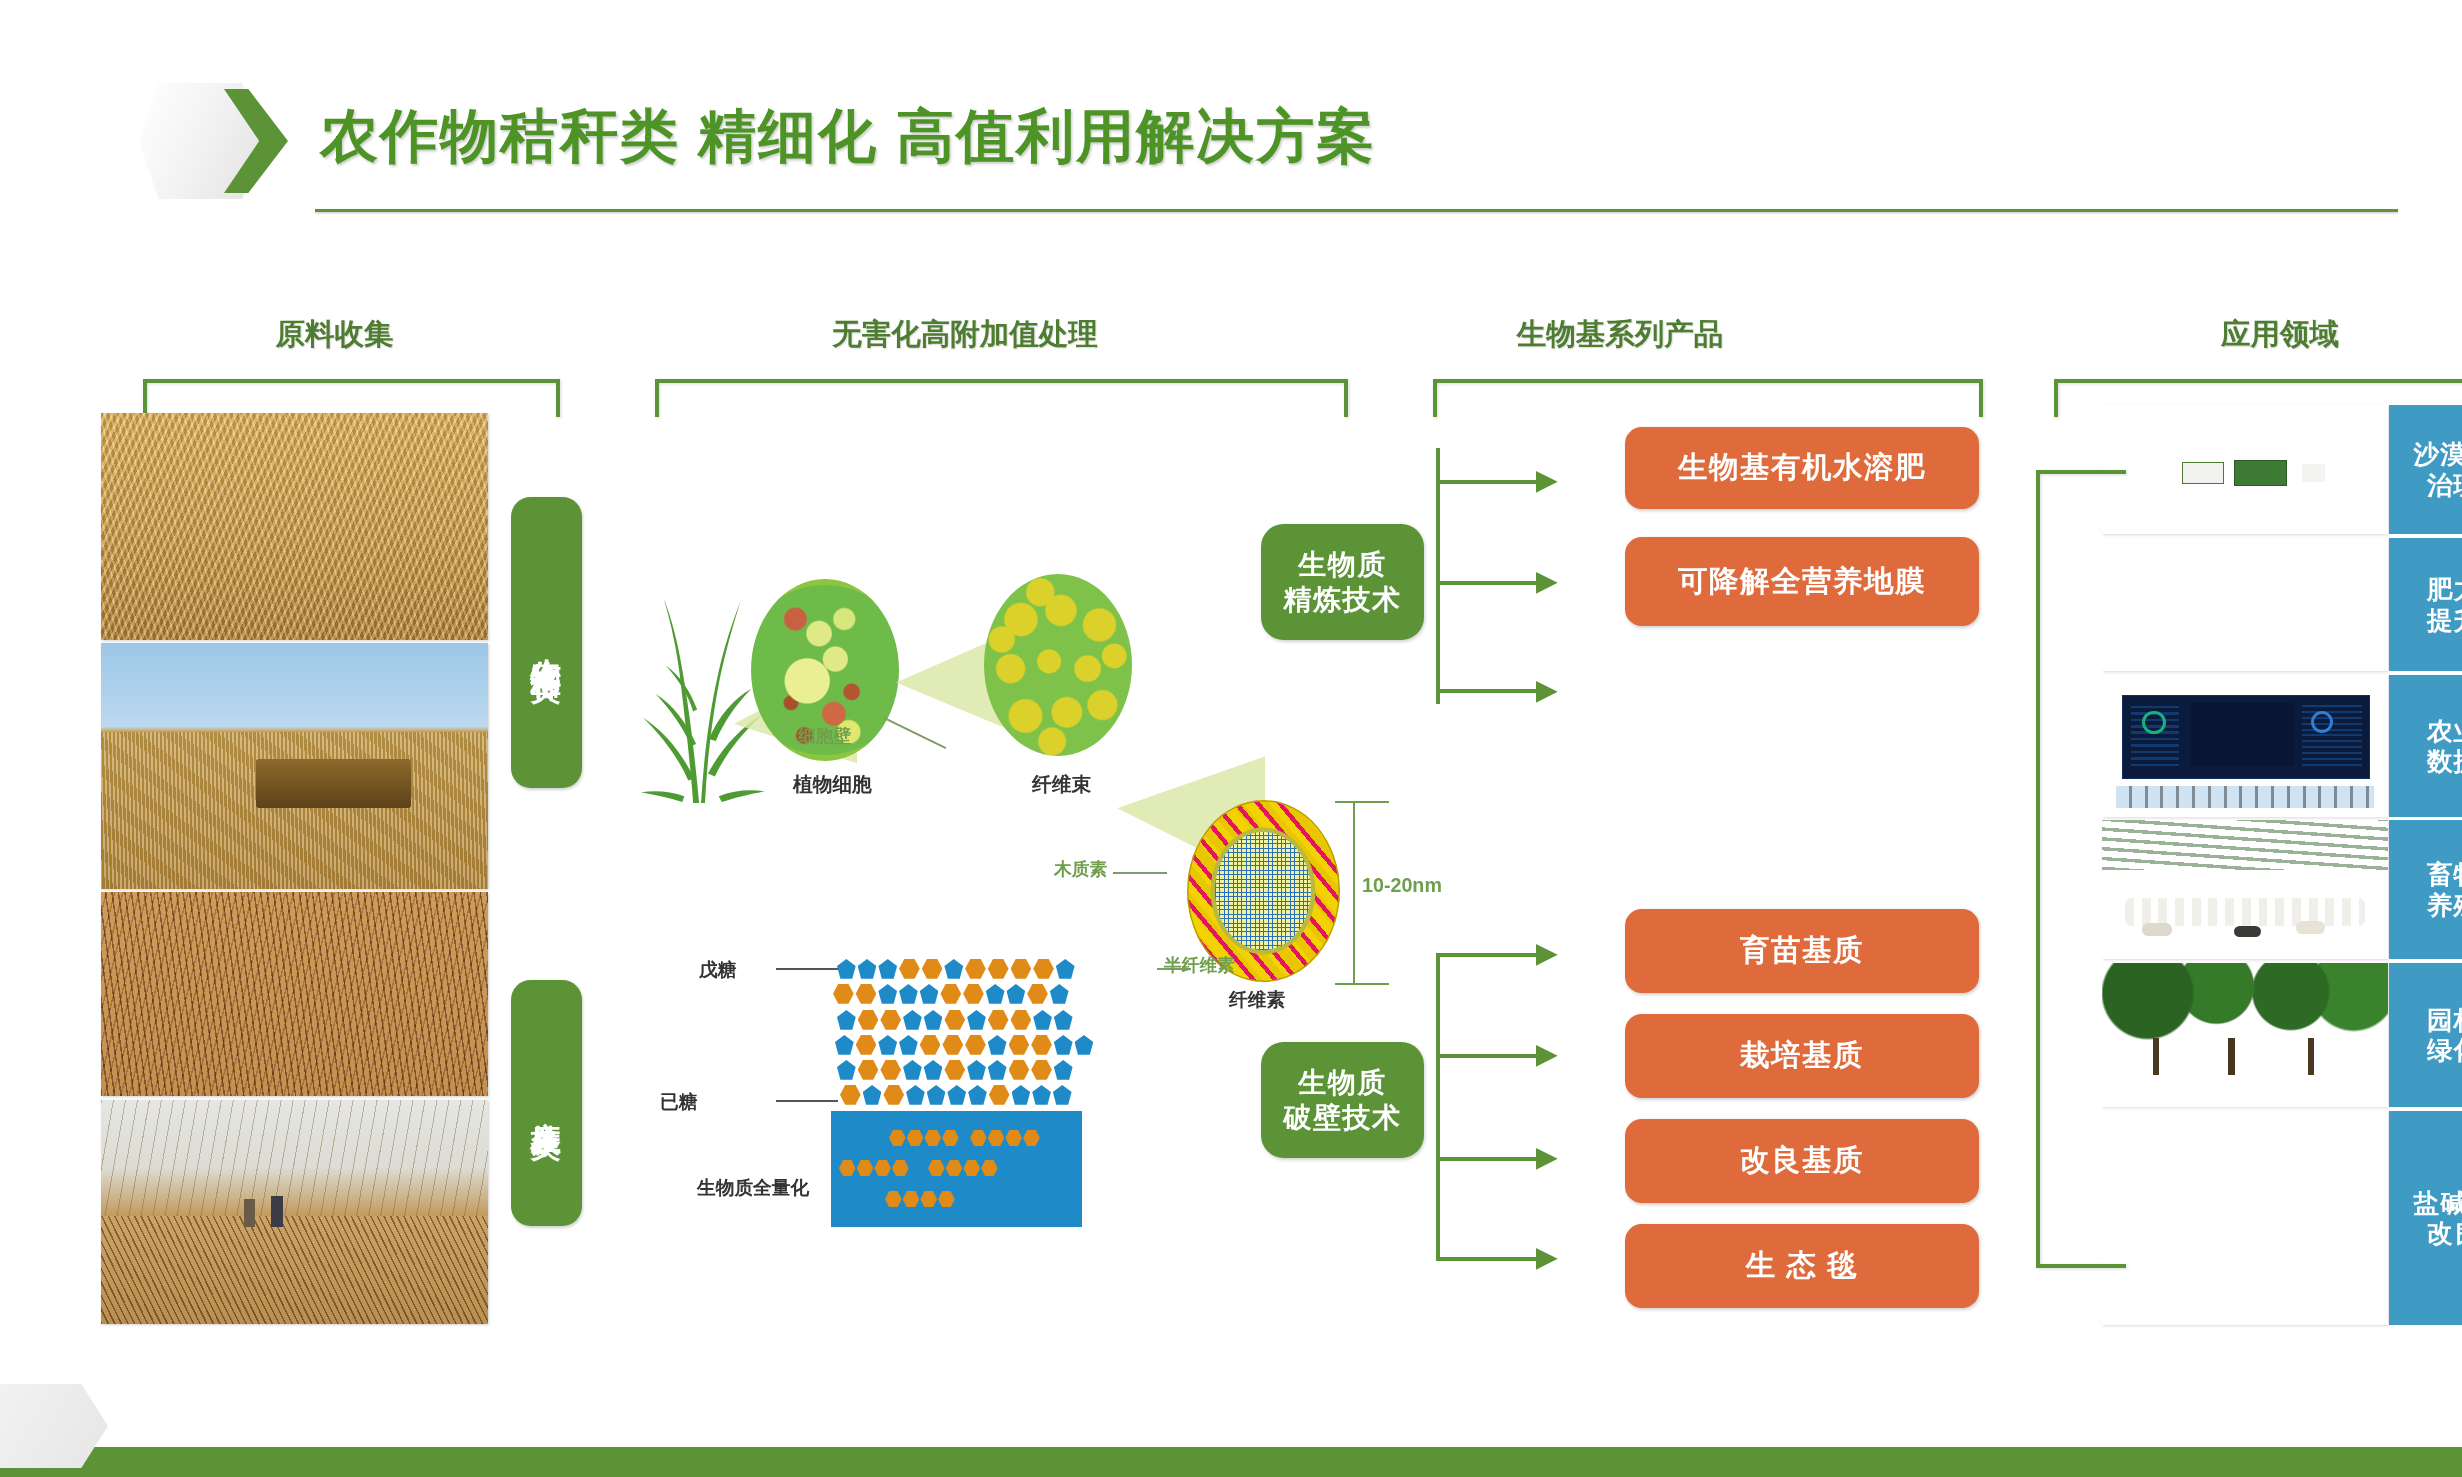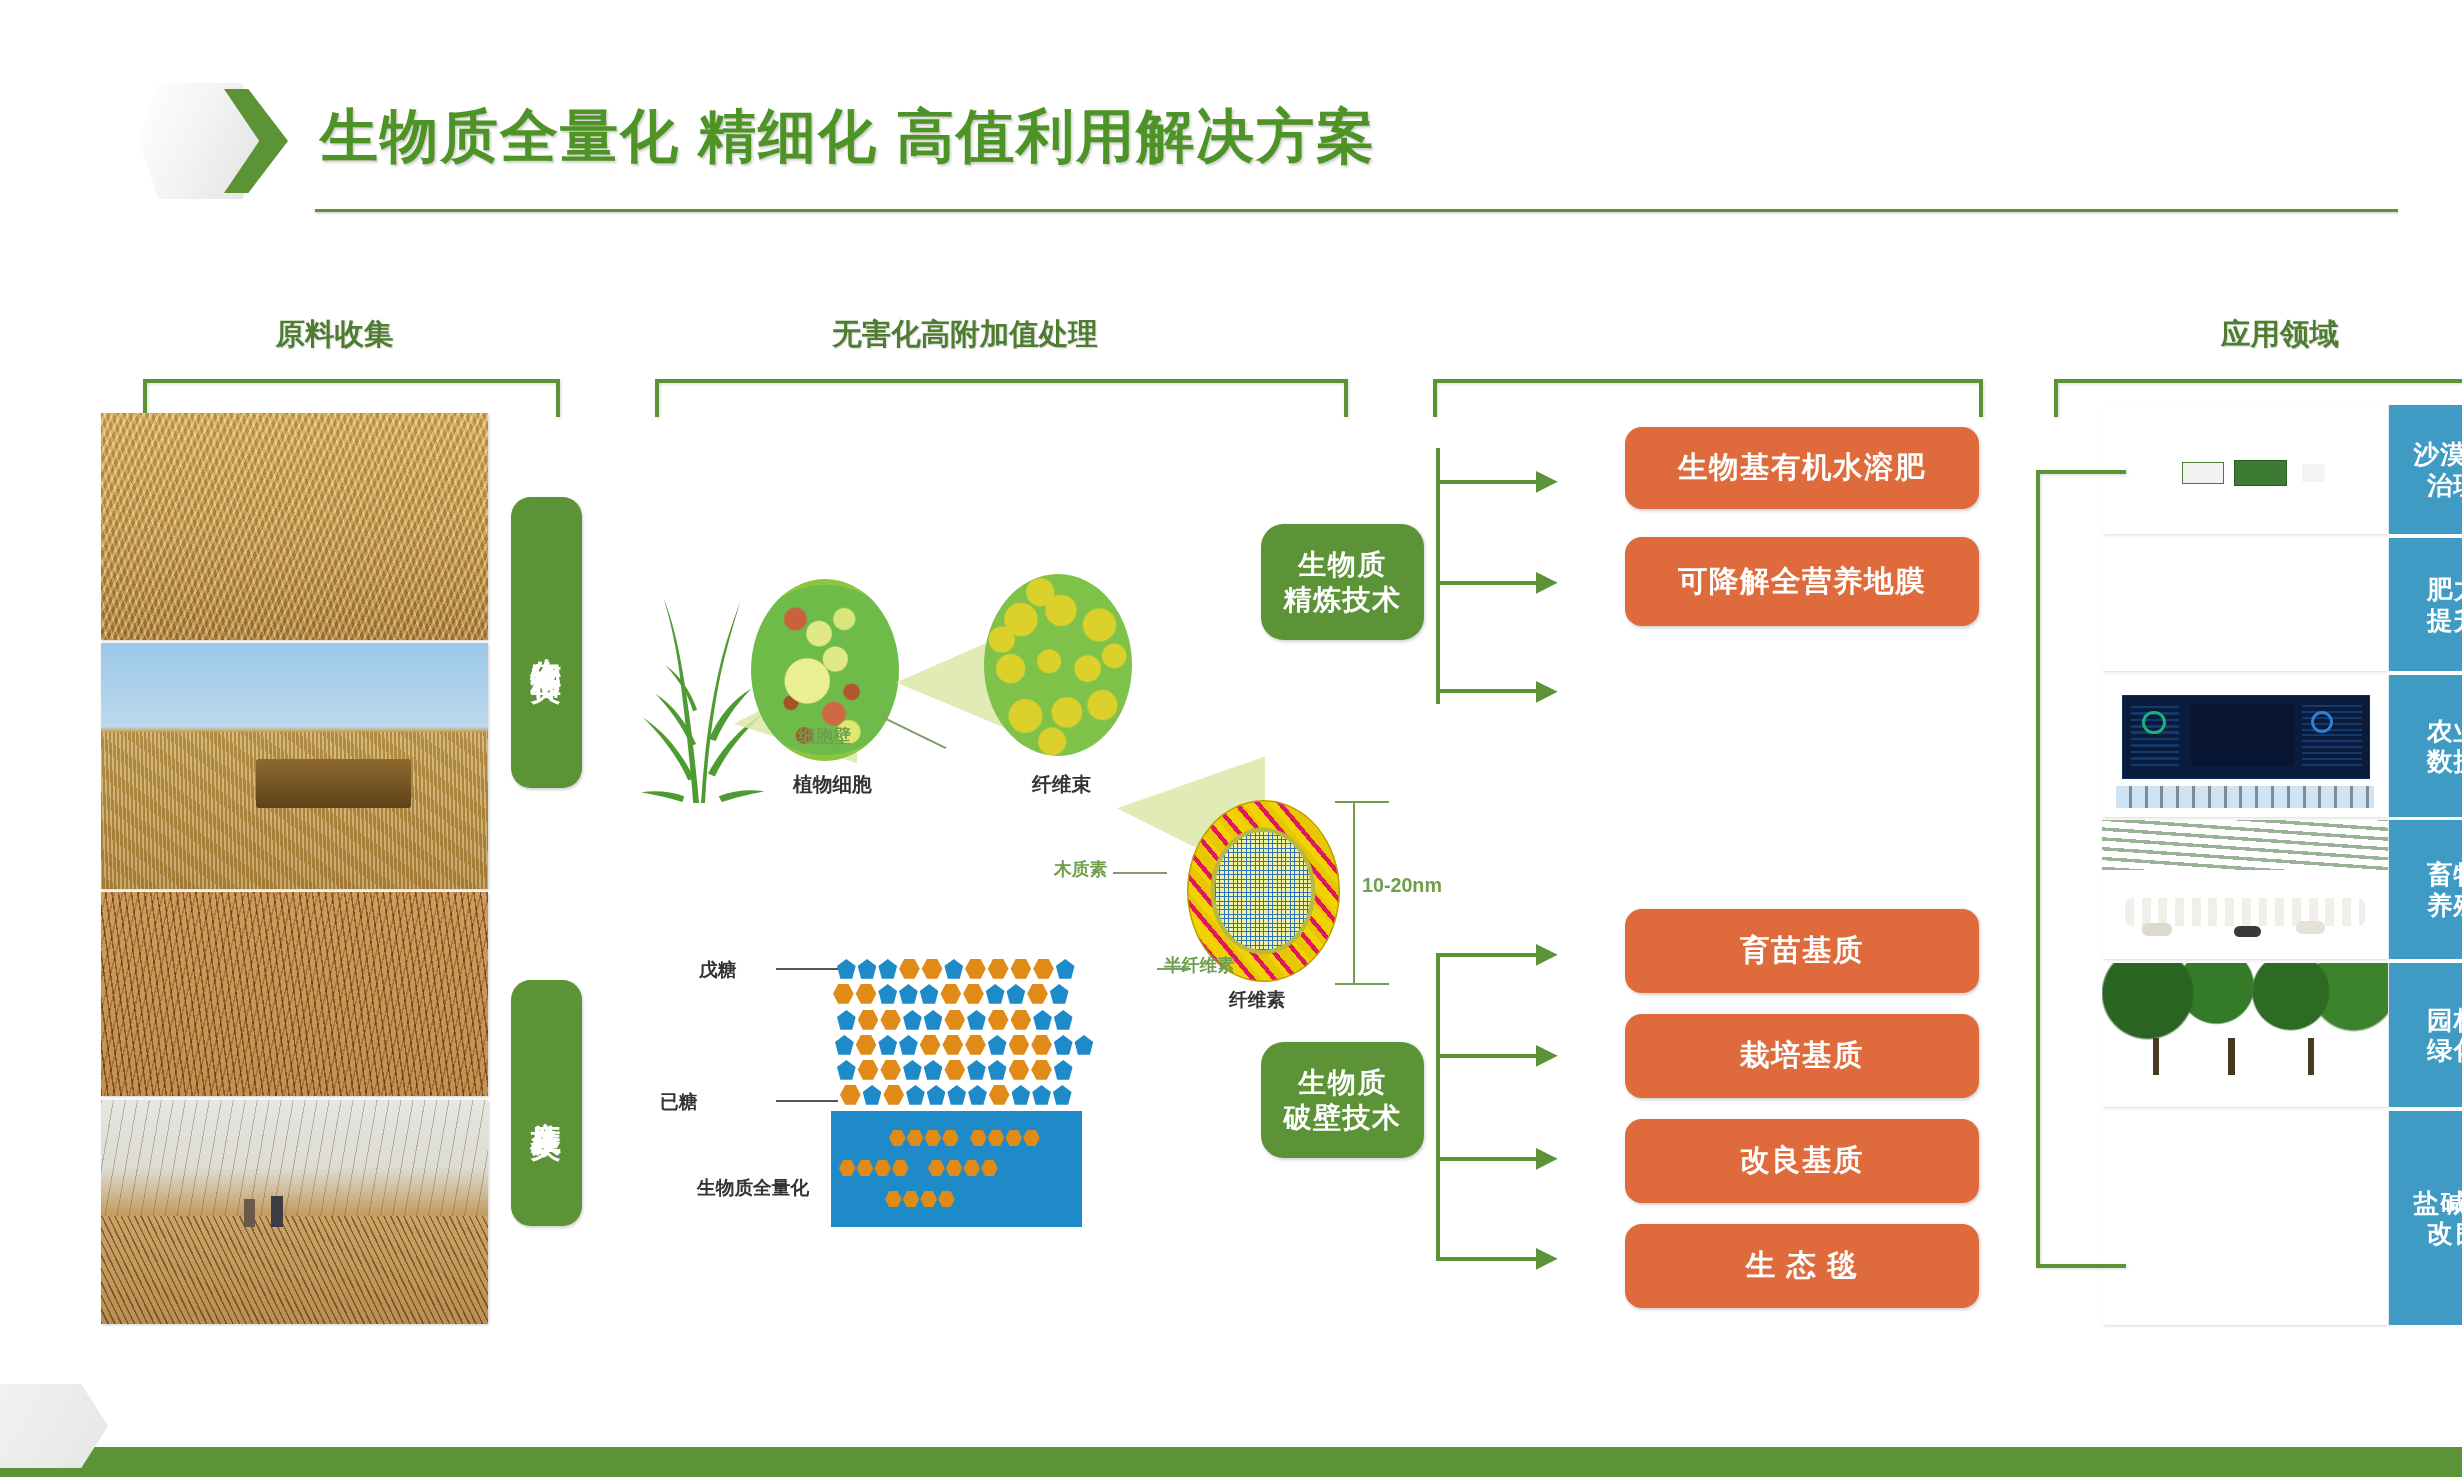--- a/index.html
+++ b/index.html
@@ -161,29 +161,30 @@
     filter:drop-shadow(1.5px 1.5px 2.5px rgba(0,0,0,.15));
   }
 </style>
 </head>
 <body>
 
 <div class="root">
 
   <div class="hex"></div>
   <div class="hex-arrow"></div>
-  <div class="title">生物质全量化 精细化 高值利用解决方案</div>
+  <div class="title">农作物秸秆类 精细化 高值利用解决方案</div>
   <div class="title-rule"></div>
 
   <div class="sec-label" style="left:187px;top:315px;width:295px;">原料收集</div>
   <div class="bracket" style="left:143px;top:379px;width:409px;height:34px;"></div>
 
   <div class="sec-label" style="left:640px;top:315px;width:650px;">无害化高附加值处理</div>
   <div class="bracket" style="left:655px;top:379px;width:685px;height:34px;"></div>
 
+  <div class="sec-label" style="left:1418px;top:315px;width:404px;">生物基系列产品</div>
   <div class="bracket" style="left:1433px;top:379px;width:542px;height:34px;"></div>
 
   <div class="sec-label" style="left:2078px;top:315px;width:404px;">应用领域</div>
   <div class="bracket" style="left:2054px;top:379px;width:463px;height:34px;"></div>
 
   <div class="photo" style="left:101px;top:413px;width:387px;height:227px;">
     <div class="layer" style="background:
       repeating-linear-gradient(74deg, rgba(255,255,255,.22) 0 2px, rgba(0,0,0,.06) 2px 5.4px),
       repeating-linear-gradient(-64deg, rgba(255,240,180,.35) 0 3px, rgba(140,95,25,.25) 3px 6.9px),
       linear-gradient(180deg,#d9ab53 0%,#c49340 55%,#a9752c 100%);"></div>

